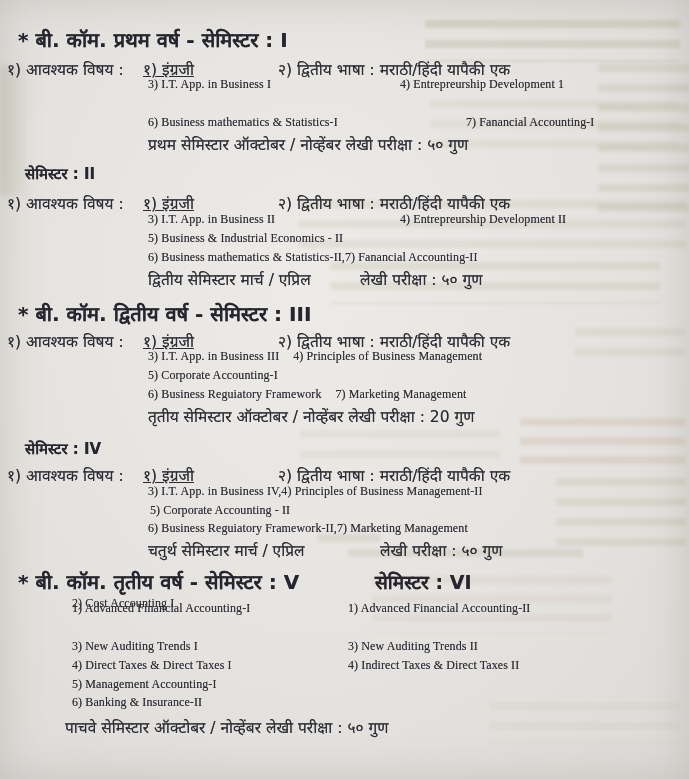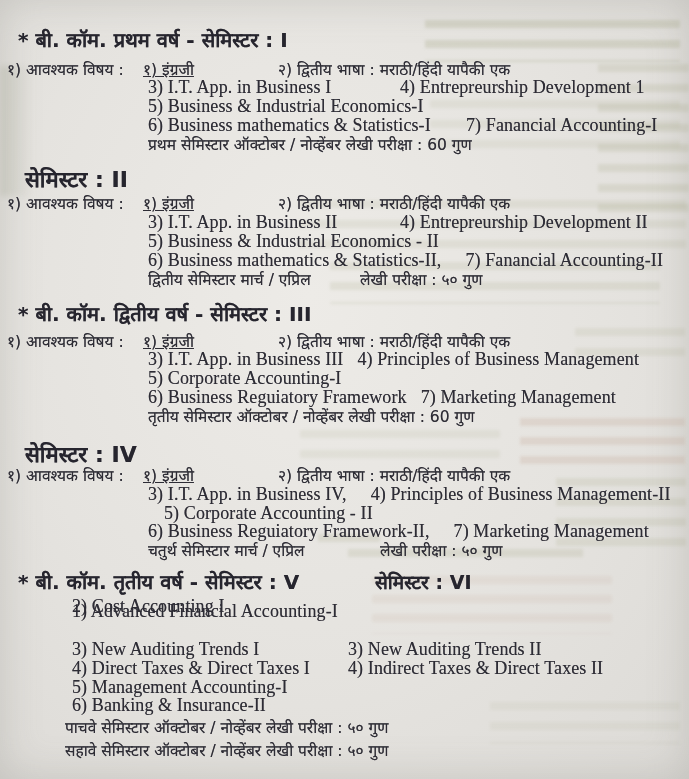--- a/index.html
+++ b/index.html
@@ -11,31 +11,31 @@
   html,body{margin:0;padding:0;}
   .page{
     position:relative;
     width:689px;height:779px;
     background:radial-gradient(ellipse at 45% 38%, #edebe7 0%, #e5e3df 55%, #dcdad6 100%);
     box-shadow:inset 0 0 40px rgba(120,118,112,0.25);
     overflow:hidden;
   }
   .line{position:absolute;white-space:nowrap;color:var(--ink);text-shadow:0 0 0.5px rgba(45,44,53,0.55);}
   .deva{font-family:"DejaVu Sans",sans-serif;font-size:15.5px;}
-  .eng{font-family:"Liberation Serif","DejaVu Serif",serif;font-size:18px;letter-spacing:0.1px;}
+  .eng{font-family:"Liberation Serif","DejaVu Serif",serif;font-size:12px;letter-spacing:0.1px;}
   .h-star{font-family:"DejaVu Sans",sans-serif;font-weight:700;font-size:20px;color:#26252e;}
-  .h-sem{font-family:"DejaVu Sans",sans-serif;font-weight:700;font-size:22px;color:#26252e;}
+  .h-sem{font-family:"DejaVu Sans",sans-serif;font-weight:700;font-size:15px;color:#26252e;}
   .row{display:flex;}
   .w136{display:inline-block;width:136px;}
   .w135{display:inline-block;width:135px;text-decoration:underline;}
   .w252{display:inline-block;width:252px;}
   .w318{display:inline-block;width:318px;}
   .w212{display:inline-block;width:212px;}
   .w232{display:inline-block;width:232px;}
-  .mr8{margin-right:24px;}
+  .mr8{margin-right:0;}
   .mr14{margin-right:14px;}
   .w276{display:inline-block;width:276px;}
   
   .ghost{position:absolute;pointer-events:none;filter:blur(1.6px);
     background:repeating-linear-gradient(to bottom, var(--ghost-olive) 0 8px, rgba(0,0,0,0) 8px 20px);}
   .ghost.pink{background:repeating-linear-gradient(to bottom, var(--ghost-pink) 0 8px, rgba(0,0,0,0) 8px 19px);}
   .g1{left:425px;top:20px;width:255px;height:42px;opacity:.55;}
   .g2{left:598px;top:64px;width:91px;height:150px;opacity:.4;}
   .g3{left:430px;top:100px;width:250px;height:48px;opacity:.25;}
   .g4{left:0;top:66px;width:34px;height:130px;opacity:.45;filter:blur(3px);
@@ -74,26 +74,25 @@
   <div class="line h-star" style="left:18px;top:26px">* बी. कॉम. प्रथम वर्ष - सेमिस्टर : I</div>
   <div class="line deva row" style="left:7px;top:58px">
     <span class="w136">१) आवश्यक विषय :</span>
     <span class="w135">१) इंग्रजी</span>
     <span>२) द्वितीय भाषा : मराठी/हिंदी यापैकी एक</span>
   </div>
   <div class="line eng row" style="left:148px;top:77px">
     <span class="w252">3) I.T. App. in Business I</span>
     <span>4) Entrepreurship Development 1</span>
   </div>
-  <div class="line eng" style="left:148px;top:96px">5) Business &amp; Industrial Economics-I</div>
   <div class="line eng row" style="left:148px;top:115px">
     <span class="w318">6) Business mathematics &amp; Statistics-I</span>
     <span>7) Fanancial Accounting-I</span>
   </div>
-  <div class="line deva" style="left:148px;top:133px">प्रथम सेमिस्टार ऑक्टोबर / नोव्हेंबर लेखी परीक्षा : 60 गुण</div>
+  <div class="line deva" style="left:148px;top:133px">प्रथम सेमिस्टार ऑक्टोबर / नोव्हेंबर लेखी परीक्षा : ५० गुण</div>
 
   <div class="line h-sem" style="left:25px;top:163px">सेमिस्टर : II</div>
   <div class="line deva row" style="left:7px;top:192px">
     <span class="w136">१) आवश्यक विषय :</span>
     <span class="w135">१) इंग्रजी</span>
     <span>२) द्वितीय भाषा : मराठी/हिंदी यापैकी एक</span>
   </div>
   <div class="line eng row" style="left:148px;top:212px">
     <span class="w252">3) I.T. App. in Business II</span>
     <span>4) Entrepreurship Development II</span>
@@ -113,60 +112,60 @@
     <span class="w135">१) इंग्रजी</span>
     <span>२) द्वितीय भाषा : मराठी/हिंदी यापैकी एक</span>
   </div>
   <div class="line eng" style="left:148px;top:349px">
     <span class="mr14">3) I.T. App. in Business III</span><span>4) Principles of Business Management</span>
   </div>
   <div class="line eng" style="left:148px;top:368px">5) Corporate Accounting-I</div>
   <div class="line eng" style="left:148px;top:387px">
     <span class="mr14">6) Business Reguiatory Framework</span><span>7) Marketing Management</span>
   </div>
-  <div class="line deva" style="left:148px;top:405px">तृतीय सेमिस्टार ऑक्टोबर / नोव्हेंबर लेखी परीक्षा : 60 गुण</div>
+  <div class="line deva" style="left:148px;top:405px">तृतीय सेमिस्टार ऑक्टोबर / नोव्हेंबर लेखी परीक्षा : 20 गुण</div>
 
   <div class="line h-sem" style="left:25px;top:438px">सेमिस्टर : IV</div>
   <div class="line deva row" style="left:7px;top:464px">
     <span class="w136">१) आवश्यक विषय :</span>
     <span class="w135">१) इंग्रजी</span>
     <span>२) द्वितीय भाषा : मराठी/हिंदी यापैकी एक</span>
   </div>
   <div class="line eng" style="left:148px;top:484px">
     <span class="mr8">3) I.T. App. in Business IV,</span><span>4) Principles of Business Management-II</span>
   </div>
-  <div class="line eng" style="left:164px;top:503px">5) Corporate Accounting - II</div>
+  <div class="line eng" style="left:150px;top:503px">5) Corporate Accounting - II</div>
   <div class="line eng" style="left:148px;top:521px">
     <span class="mr8">6) Business Reguiatory Framework-II,</span><span>7) Marketing Management</span>
   </div>
   <div class="line deva row" style="left:148px;top:539px">
     <span class="w232">चतुर्थ सेमिस्टार मार्च / एप्रिल</span>
     <span>लेखी परीक्षा : ५० गुण</span>
   </div>
 
   <div class="line h-star" style="left:18px;top:568px">* बी. कॉम. तृतीय वर्ष - सेमिस्टर : V</div>
   <div class="line h-star" style="left:375px;top:569px;font-size:19px">सेमिस्टर : VI</div>
 
   <div class="line eng row" style="left:72px;top:601px">
     <span class="w276">1) Advanced Financial Accounting-I</span>
+    <span>1) Advanced Financial Accounting-II</span>
   </div>
   <div class="line eng row" style="left:72px;top:596px">
     <span class="w276">2) Cost Accounting I</span>
   </div>
   <div class="line eng row" style="left:72px;top:639px">
     <span class="w276">3) New Auditing Trends I</span>
     <span>3) New Auditing Trends II</span>
   </div>
   <div class="line eng row" style="left:72px;top:658px">
     <span class="w276">4) Direct Taxes &amp; Direct Taxes I</span>
     <span>4) Indirect Taxes &amp; Direct Taxes II</span>
   </div>
   <div class="line eng row" style="left:72px;top:677px">
     <span class="w276">5) Management Accounting-I</span>
   </div>
   <div class="line eng row" style="left:72px;top:695px">
     <span>6) Banking &amp; Insurance-II</span>
   </div>
 
   <div class="line deva" style="left:65px;top:716px">पाचवे सेमिस्टार ऑक्टोबर / नोव्हेंबर लेखी परीक्षा : ५० गुण</div>
-  <div class="line deva" style="left:65px;top:739px">सहावे सेमिस्टार ऑक्टोबर / नोव्हेंबर लेखी परीक्षा : ५० गुण</div>
 
 </div>
 
 </body></html>

